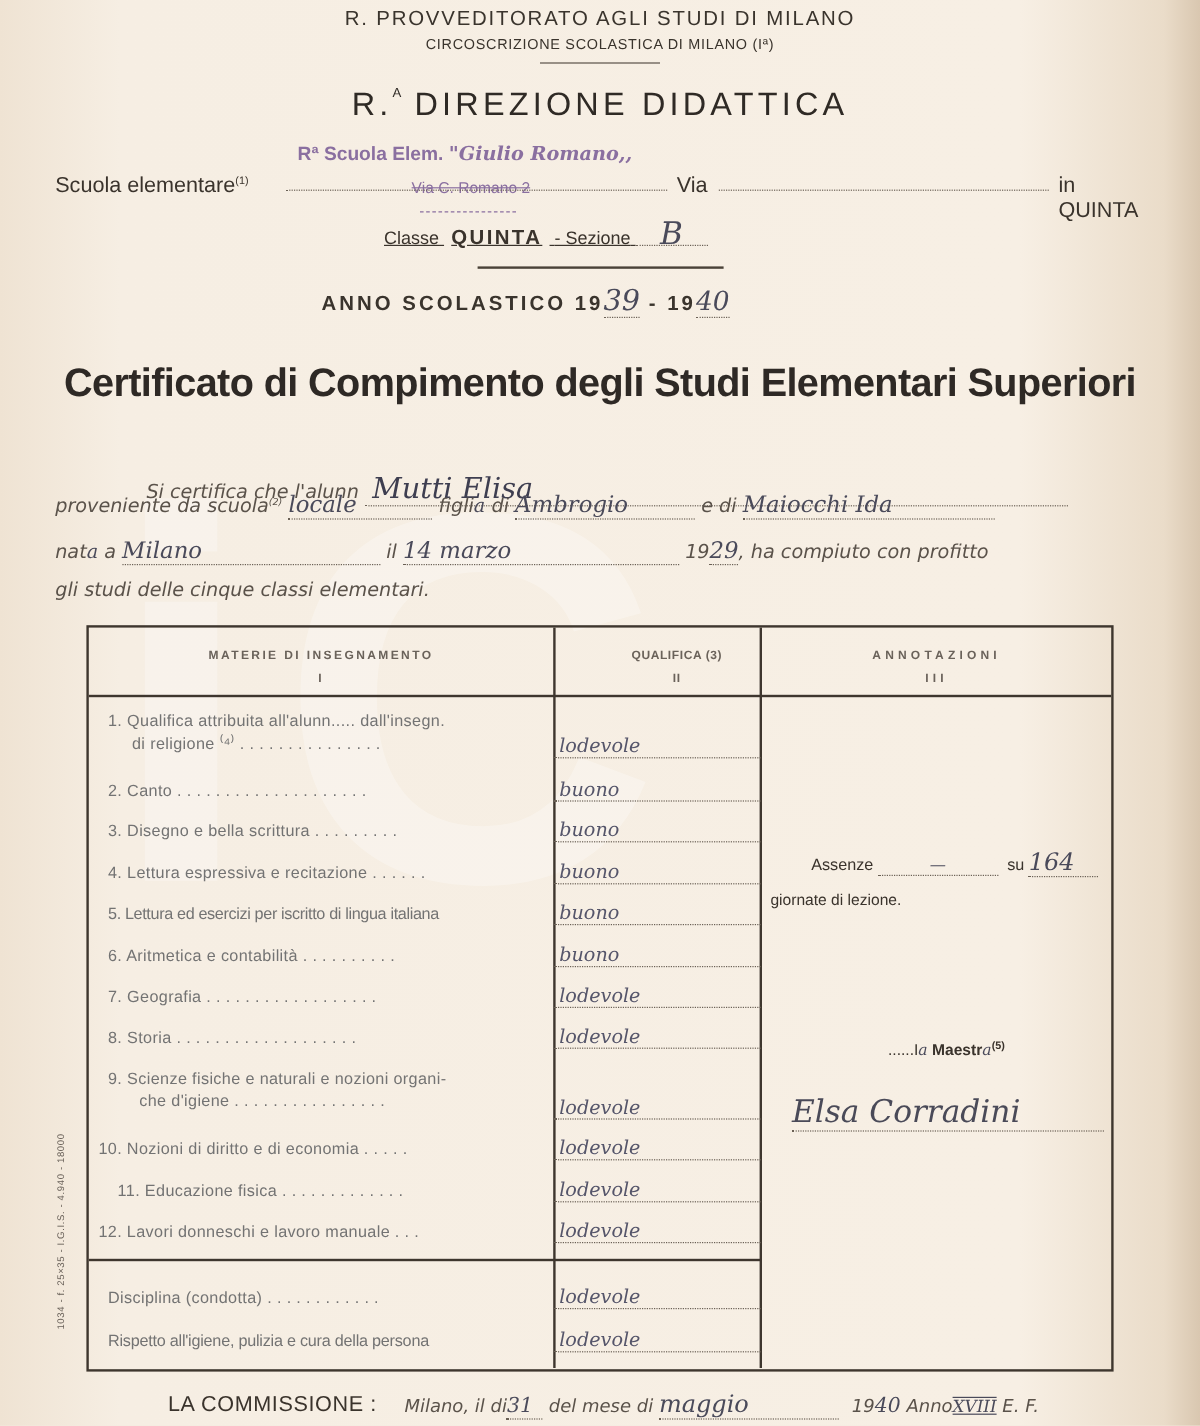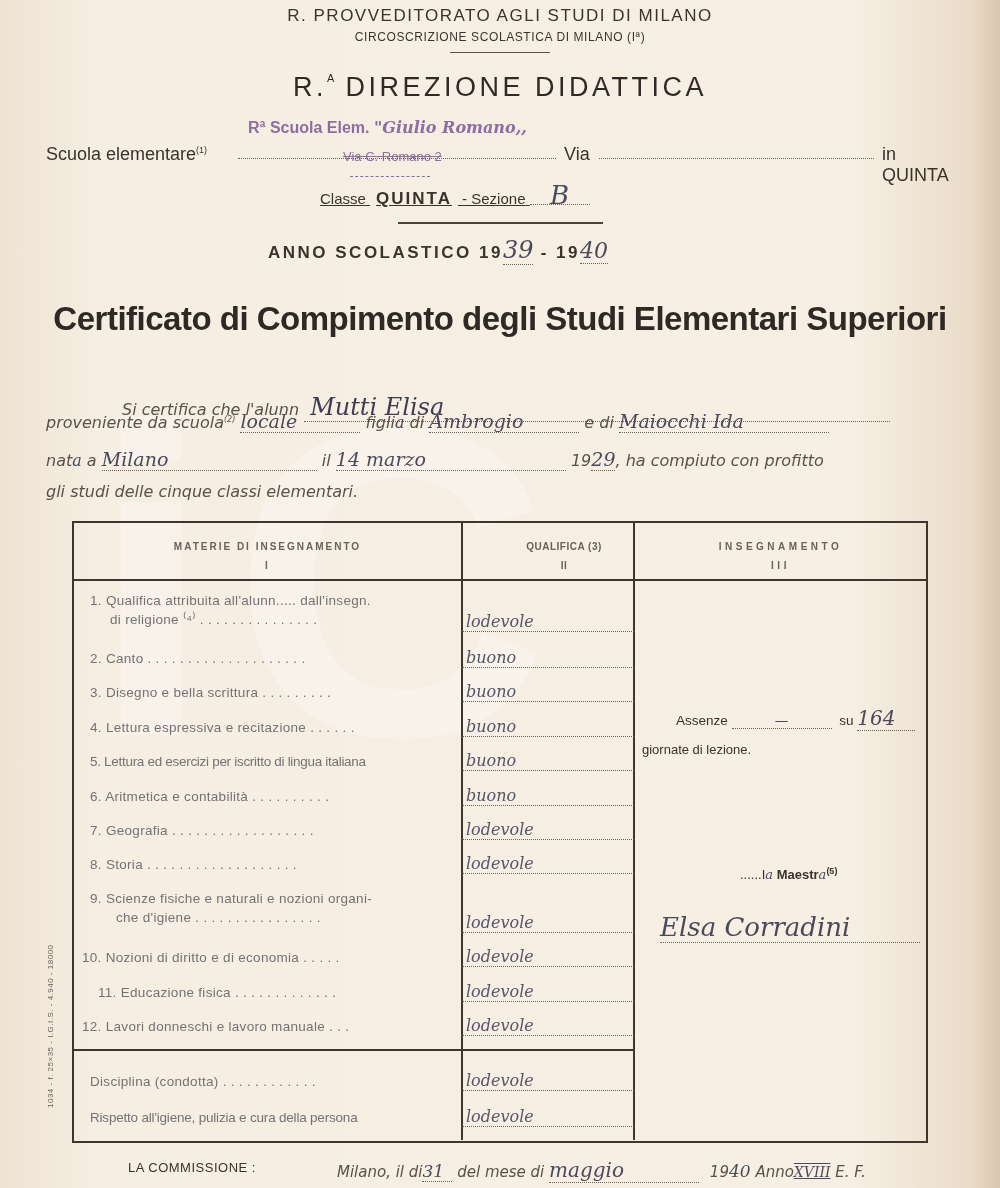--- a/index.html
+++ b/index.html
@@ -119,21 +119,21 @@
 
 <div class="colhead" style="top:541px; left:74px; width:387px;">
   <div>MATERIE DI INSEGNAMENTO</div>
   <div style="margin-top:8px;">I</div>
 </div>
 <div class="colhead" style="top:541px; left:463px; width:202px; letter-spacing:0.5px;">
   <div>QUALIFICA (3)</div>
   <div style="margin-top:8px;">II</div>
 </div>
 <div class="colhead" style="top:541px; left:635px; width:291px; letter-spacing:3.5px;">
-  <div>INSEGNAMENTO</div>
+  <div>ANNOTAZIONI</div>
   <div style="margin-top:8px;">III</div>
 </div>
 
 <div class="row" style="top:593px;"><span>1. Qualifica attribuita all'alunn..... dall'insegn.</span><br><span style="padding-left:20px; line-height:24px;">di religione ⁽⁴⁾ . . . . . . . . . . . . . . .</span></div>
 <div class="grade" style="top:612px;">lodevole</div>
 
 <div class="row" style="top:651px;">2. Canto . . . . . . . . . . . . . . . . . . . .</div>
 <div class="grade" style="top:648px;">buono</div>
 
 <div class="row" style="top:685px;">3. Disegno e bella scrittura . . . . . . . . .</div>
@@ -180,21 +180,21 @@
 <div class="abs" style="top:742px; left:642px; font-size:13px;">giornate di lezione.</div>
 
 <div class="abs" style="top:866px; left:740px; font-size:13px;">
   <span>......I</span><span class="hand">a</span>
   <span style="font-weight:bold;">Maestr</span><span class="hand">a</span><sup style="font-size:9px; font-weight:bold;">(5)</sup>
 </div>
 <div class="abs hand" style="top:912px; left:660px; width:260px; font-size:26px; border-bottom:1px dotted #6a6055; color:#4a4a58;">Elsa Corradini</div>
 
 <div class="side" style="top:1108px;">1034 - f. 25×35 - I.G.I.S. - 4.940 - 18000</div>
 
-<div class="abs" style="top:1160px; left:128px; font-size:13px; letter-spacing:0.5px;">LA COMMISSIONE :</div>
+<div class="abs" style="top:1160px; left:140px; font-size:18px; letter-spacing:0.5px;">LA COMMISSIONE :</div>
 <div class="abs body-line" style="top:1158px; left:337px; font-size:15px;">
   <span>Milano, il di</span><span class="dots hand" style="width:30px; font-size:17px;">31</span>
   <span>del mese di</span>
   <span class="dots hand" style="width:150px; font-size:20px;">maggio</span>
   <span style="margin-left:6px;">19</span><span class="hand" style="font-size:17px;">40</span>
   <span>Anno</span><span class="hand" style="text-decoration:overline underline; font-size:14px;">XVIII</span>
   <span>E. F.</span>
 </div>
 
 </body></html>

